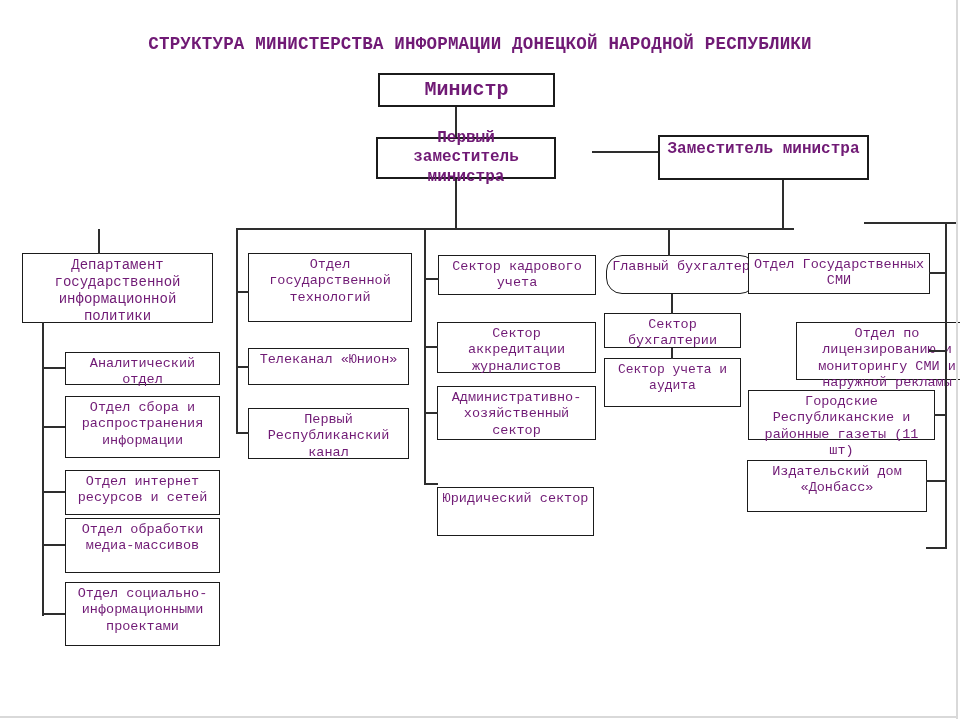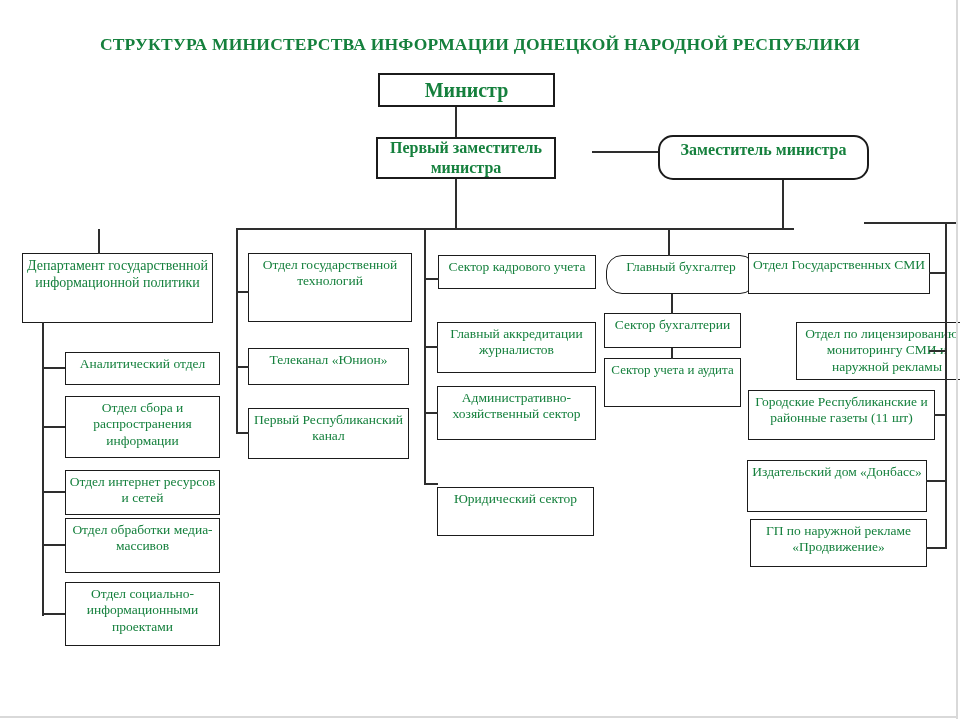--- a/index.html
+++ b/index.html
@@ -1,18 +1,18 @@
 <!DOCTYPE html>
 <html><head>
 <meta charset="utf-8">
 <style>
   html,body { margin:0; padding:0; background:#ffffff; }
   .canvas {
     position:relative; width:960px; height:719px; background:#ffffff;
-    font-family:Liberation Serif, serif; color:#15803d;
+    font-family:Liberation Mono, monospace; color:#701a75;
     overflow:hidden;
   }
   .chart-title {
     position:absolute; left:0; top:34px; width:960px; text-align:center;
     font-weight:bold; font-size:17.5px; letter-spacing:0.2px;
   }
   .box {
     position:absolute; background:#ffffff; border:1.5px solid #1b1b1b;
     box-sizing:border-box; display:flex; justify-content:center;
     align-items:flex-start; text-align:center;
@@ -29,47 +29,46 @@
 </style>
 </head>
 <body>
 
 <div class="canvas">
 
   <div class="chart-title">СТРУКТУРА МИНИСТЕРСТВА ИНФОРМАЦИИ ДОНЕЦКОЙ НАРОДНОЙ РЕСПУБЛИКИ</div>
 
   <div class="box bold big vcenter heavy" style="left:378px;top:73px;width:177px;height:34px;">Министр</div>
   <div class="box bold vcenter heavy" style="left:376px;top:137px;width:180px;height:42px;">Первый заместитель министра</div>
-  <div class="box bold heavy" style="left:658px;top:135px;width:211px;height:45px;border-radius:15px;">Заместитель министра</div>
+  <div class="box bold heavy" style="left:658px;top:135px;width:211px;height:45px;">Заместитель министра</div>
 
   <div class="box" style="left:22px;top:253px;width:191px;height:70px;font-size:14px;">Департамент государственной информационной политики</div>
   <div class="box" style="left:65px;top:352px;width:155px;height:33px;">Аналитический отдел</div>
   <div class="box" style="left:65px;top:396px;width:155px;height:62px;">Отдел сбора и распространения информации</div>
   <div class="box" style="left:65px;top:470px;width:155px;height:45px;">Отдел интернет ресурсов и сетей</div>
   <div class="box" style="left:65px;top:518px;width:155px;height:55px;">Отдел обработки медиа-массивов</div>
   <div class="box" style="left:65px;top:582px;width:155px;height:64px;">Отдел социально-информационными проектами</div>
 
   <div class="box" style="left:248px;top:253px;width:164px;height:69px;">Отдел государственной технологий</div>
   <div class="box" style="left:248px;top:348px;width:161px;height:37px;">Телеканал «Юнион»</div>
   <div class="box" style="left:248px;top:408px;width:161px;height:51px;">Первый Республиканский канал</div>
 
-  <div class="box" style="left:438px;top:255px;width:158px;height:34px;text-align:center;">Сектор кадрового учета</div>
-  <div class="box" style="left:437px;top:322px;width:159px;height:51px;">Главный аккредитации журналистов</div>
+  <div class="box" style="left:438px;top:255px;width:158px;height:40px;text-align:center;">Сектор кадрового учета</div>
+  <div class="box" style="left:437px;top:322px;width:159px;height:51px;">Сектор аккредитации журналистов</div>
   <div class="box" style="left:437px;top:386px;width:159px;height:54px;">Административно-хозяйственный сектор</div>
   <div class="box" style="left:437px;top:459px;width:157px;height:49px;margin-top:28px;">Юридический сектор</div>
 
   <div class="box" style="left:606px;top:255px;width:150px;height:39px;border-radius:16px;">Главный бухгалтер</div>
   <div class="box" style="left:604px;top:313px;width:137px;height:35px;">Сектор бухгалтерии</div>
   <div class="box" style="left:604px;top:358px;width:137px;height:49px;font-size:13px;">Сектор учета и аудита</div>
 
   <div class="box" style="left:748px;top:253px;width:182px;height:41px;">Отдел Государственных СМИ</div>
   <div class="box" style="left:748px;top:322px;width:182px;height:58px;margin-left:48px;">Отдел по лицензированию и мониторингу СМИ и наружной рекламы</div>
   <div class="box" style="left:748px;top:390px;width:187px;height:50px;">Городские Республиканские и районные газеты (11 шт)</div>
   <div class="box" style="left:747px;top:460px;width:180px;height:52px;">Издательский дом «Донбасс»</div>
-  <div class="box" style="left:750px;top:519px;width:177px;height:48px;">ГП по наружной рекламе «Продвижение»</div>
 
   <div class="vline" style="left:455px;top:107px;height:30px;"></div>
   <div class="vline" style="left:455px;top:179px;height:51px;"></div>
   <div class="vline" style="left:782px;top:180px;height:50px;"></div>
   <div class="vline" style="left:98px;top:229px;height:25px;"></div>
   <div class="vline" style="left:236px;top:229px;height:205px;"></div>
   <div class="vline" style="left:424px;top:229px;height:256px;"></div>
   <div class="vline" style="left:668px;top:229px;height:27px;"></div>
   <div class="vline" style="left:671px;top:294px;height:20px;"></div>
   <div class="vline" style="left:671px;top:348px;height:11px;"></div>

